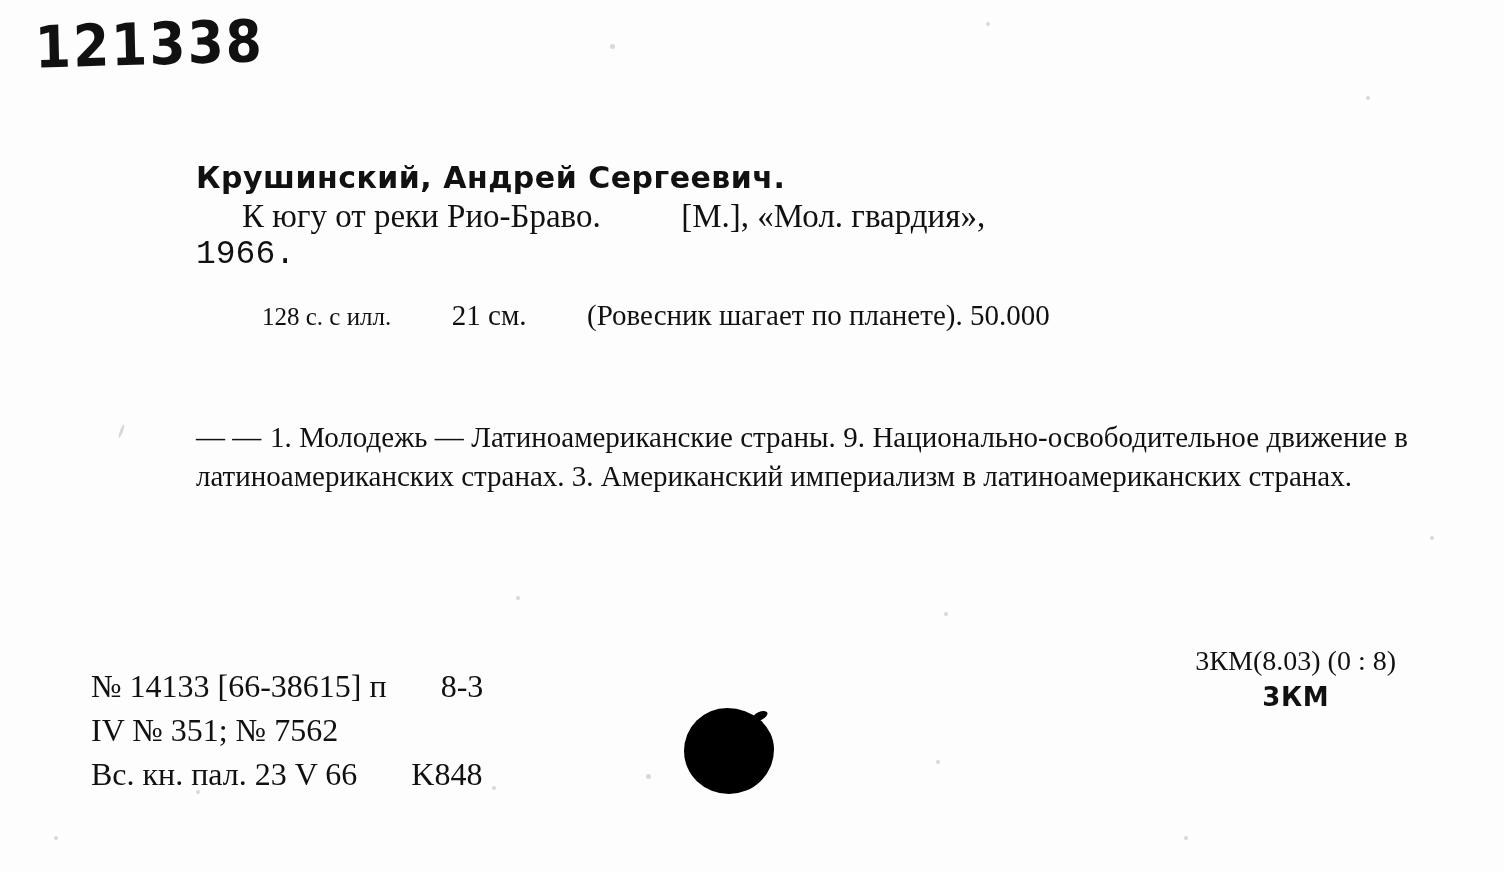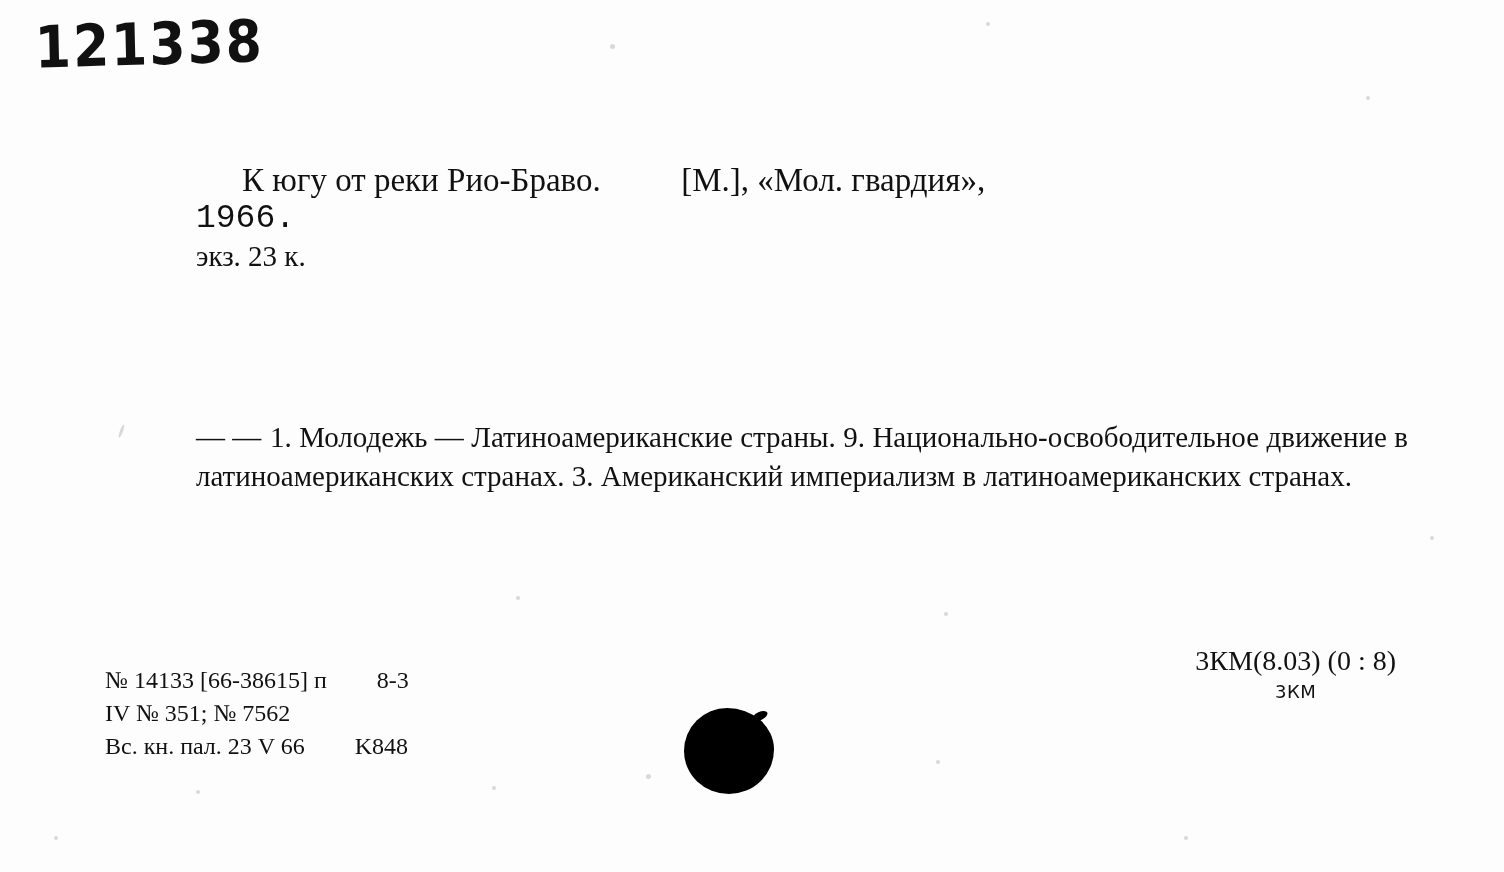--- a/index.html
+++ b/index.html
@@ -89,42 +89,42 @@
     width: 1212px;
     font-size: 29px;
     line-height: 1.36;
     text-align: justify;
   }
   #tracings .lead { display:inline-block; width: 74px; }
 
   
   #controls {
     position: absolute;
-    left: 105px;
+    left: 91px;
     top: 664px;
-    font-size: 24px;
+    font-size: 32px;
     line-height: 1.38;
     white-space: nowrap;
   }
   #controls .sp { display:inline-block; width: 38px; }
 
   
   #classification {
     position: absolute;
     right: 108px;
     top: 642px;
     text-align: center;
     font-size: 28px;
     line-height: 1.35;
     white-space: nowrap;
   }
   #classification .bold {
     font-family: "DejaVu Sans", sans-serif;
-    font-weight: 400;
-    font-size: 18px;
+    font-weight: 700;
+    font-size: 26px;
     letter-spacing: .5px;
   }
 
   
   #blot {
     position: absolute;
     left: 684px;
     top: 708px;
     width: 90px;
     height: 86px;
@@ -157,29 +157,36 @@
   <div class="speck" style="left:196px;top:790px;width:4px;height:4px;"></div>
   <div class="speck" style="left:492px;top:786px;width:4px;height:4px;"></div>
   <div class="speck" style="left:646px;top:774px;width:5px;height:5px;"></div>
   <div class="speck" style="left:936px;top:760px;width:4px;height:4px;"></div>
   <div class="speck" style="left:1184px;top:836px;width:4px;height:4px;"></div>
   <div class="speck" style="left:54px;top:836px;width:4px;height:4px;"></div>
 
   <div id="accession">121338</div>
 
   <div id="record">
+    <div class="author">Крушинский, Андрей Сергеевич.</div>
 
     <div class="title-line">
       <span>К югу от реки Рио-Браво.</span>
       <span class="gap-a"></span>
       <span>[М.], «Мол. гвардия»,</span>
     </div>
     <div class="year-line">1966.</div>
 
-    <div class="phys-line2">экз. 23 к.</div>
+    <div class="phys-line">
+      <span class="small">128 с. с илл.</span>
+      <span class="g1"></span>
+      <span>21 см.</span>
+      <span class="g2"></span>
+      <span>(Ровесник шагает по планете). 50.000</span>
+    </div>
   </div>
 
   <div id="tracings">
     <span class="lead">— —</span><span>1. Молодежь — Латиноамериканские страны. 9. Национально-освободительное движение в латиноамериканских странах. 3. Американский империализм в латиноамериканских странах.</span>
   </div>
 
   <div id="controls">
     <div>
       <span>№ 14133 [66-38615] п</span>
       <span class="sp"></span>

